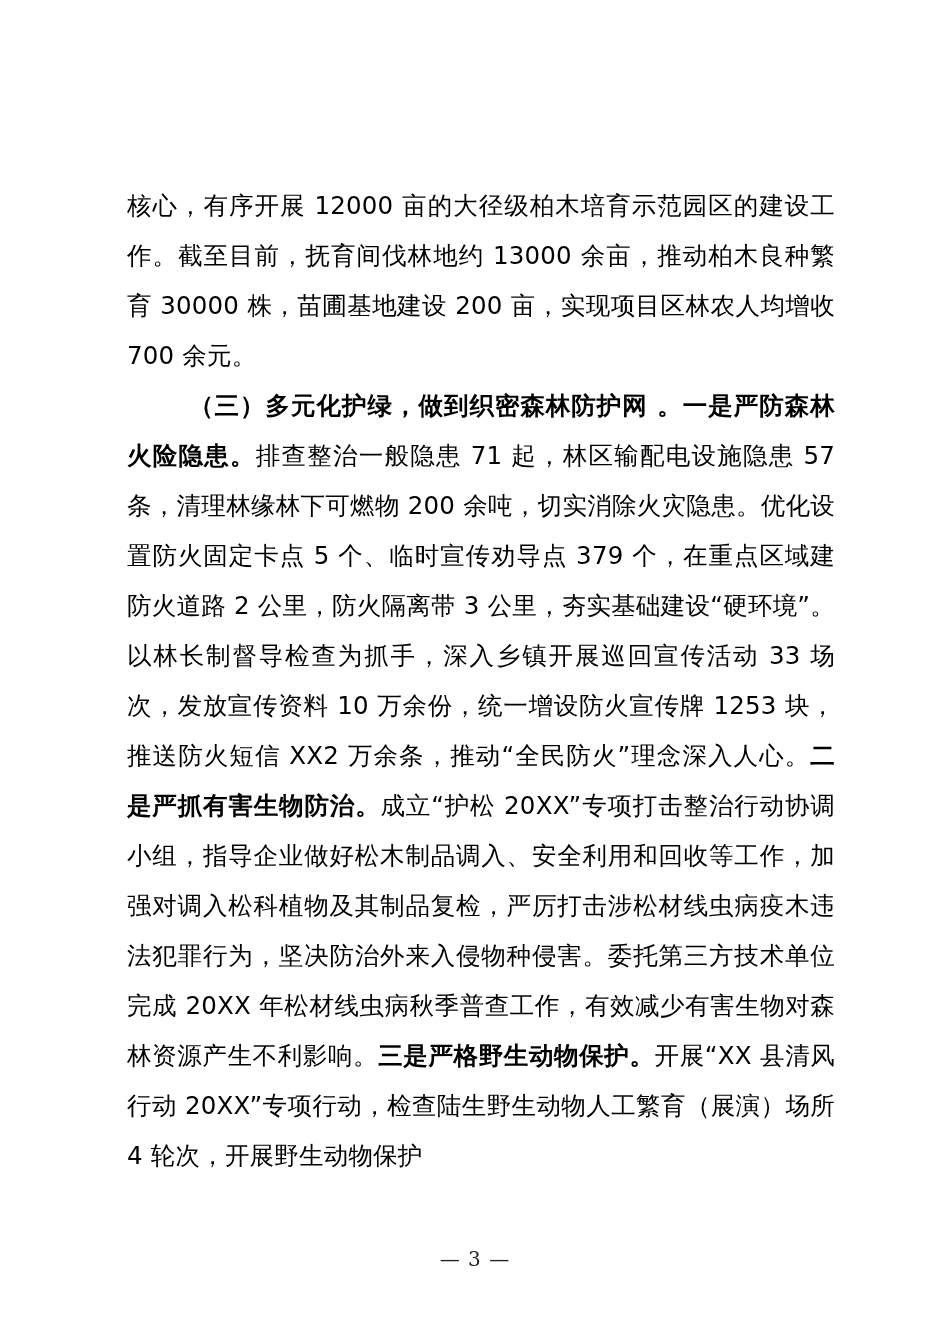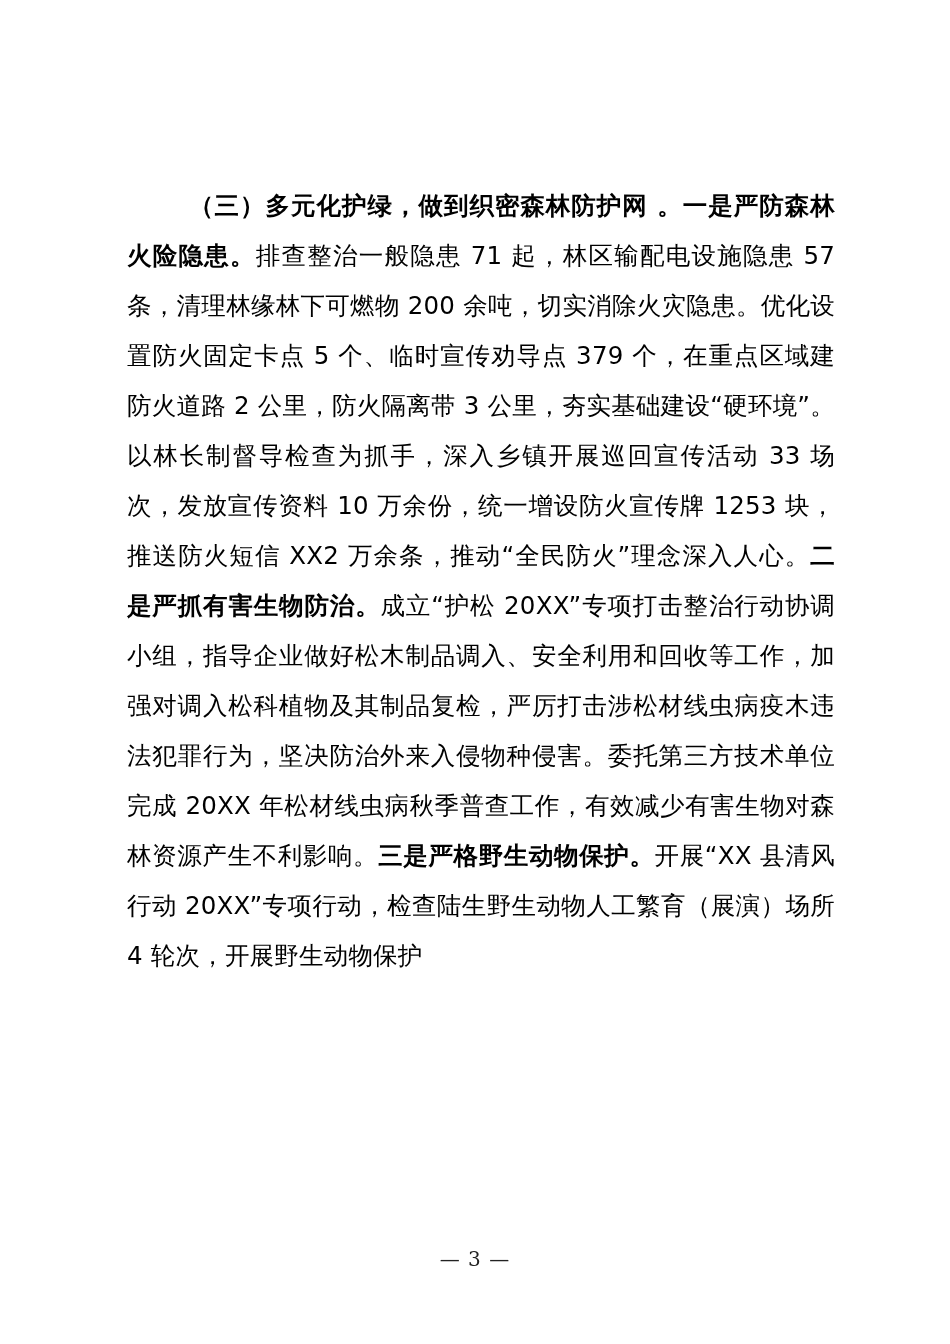--- a/index.html
+++ b/index.html
@@ -53,19 +53,22 @@
       font-size: 20px;
       color: #222222;
       letter-spacing: 1px;
     }
   </style>
 </head>
 <body>
 
 <div class="page">
   <div class="body-text">
+    <p class="para">
+      <span>核心，有序开展 12000 亩的大径级柏木培育示范园区的建设工作。截至目前，抚育间伐林地约 13000 余亩，推动柏木良种繁育 30000 株，苗圃基地建设 200 亩，实现项目区林农人均增收 700 余元。</span>
+    </p>
     <p class="para indent">
       <span class="bold">（三）多元化护绿，做到织密森林防护网 。一是严防森林火险隐患。</span><span>排查整治一般隐患 71 起，林区输配电设施隐患 57 条，清理林缘林下可燃物 200 余吨，切实消除火灾隐患。优化设置防火固定卡点 5 个、临时宣传劝导点 379 个，在重点区域建防火道路 2 公里，防火隔离带 3 公里，夯实基础建设“硬环境”。以林长制督导检查为抓手，深入乡镇开展巡回宣传活动 33 场次，发放宣传资料 10 万余份，统一增设防火宣传牌 1253 块，推送防火短信 XX2 万余条，推动“全民防火”理念深入人心。</span><span class="bold">二是严抓有害生物防治。</span><span>成立“护松 20XX”专项打击整治行动协调小组，指导企业做好松木制品调入、安全利用和回收等工作，加强对调入松科植物及其制品复检，严厉打击涉松材线虫病疫木违法犯罪行为，坚决防治外来入侵物种侵害。委托第三方技术单位完成 20XX 年松材线虫病秋季普查工作，有效减少有害生物对森林资源产生不利影响。</span><span class="bold">三是严格野生动物保护。</span><span>开展“XX 县清风行动 20XX”专项行动，检查陆生野生动物人工繁育（展演）场所 4 轮次，开展野生动物保护</span>
     </p>
   </div>
 
   <div class="page-number">— 3 —</div>
 </div>
 
 </body></html>

